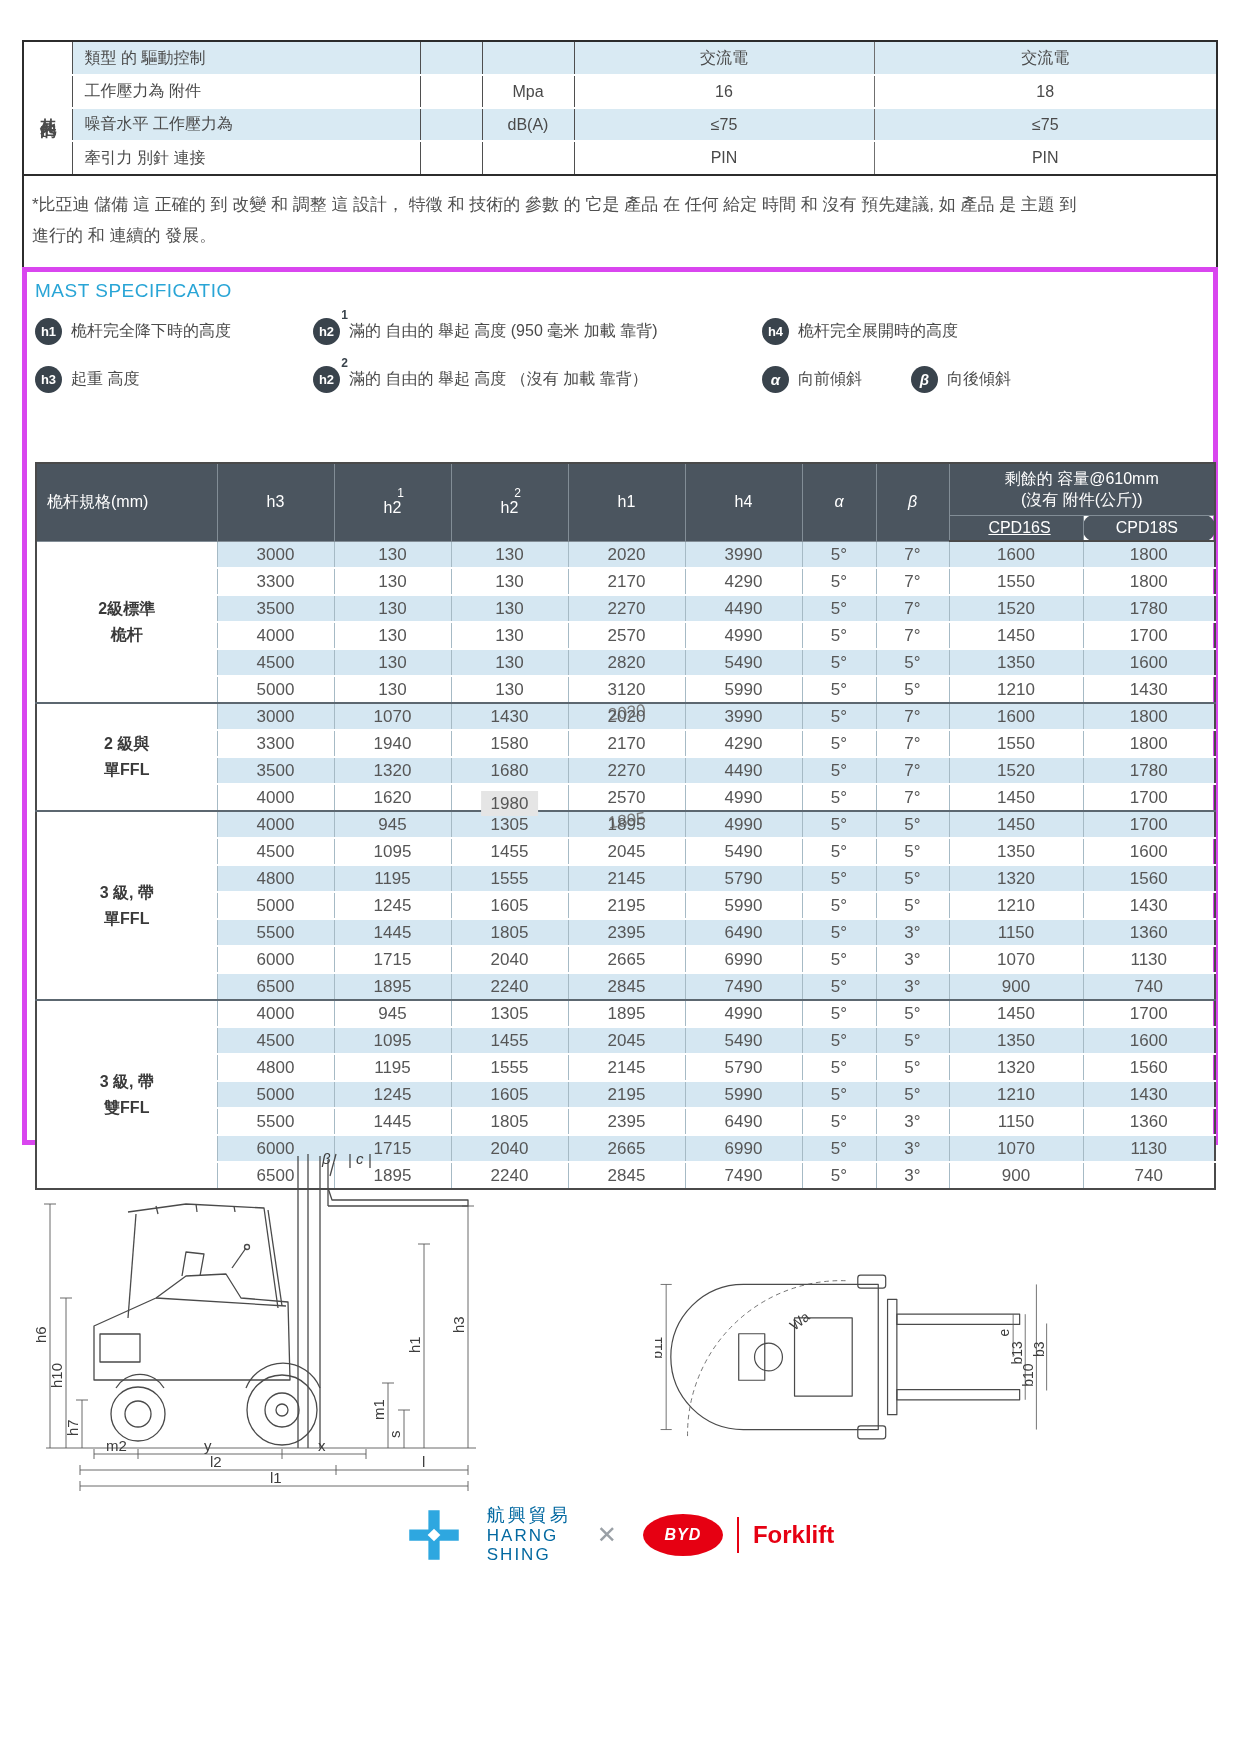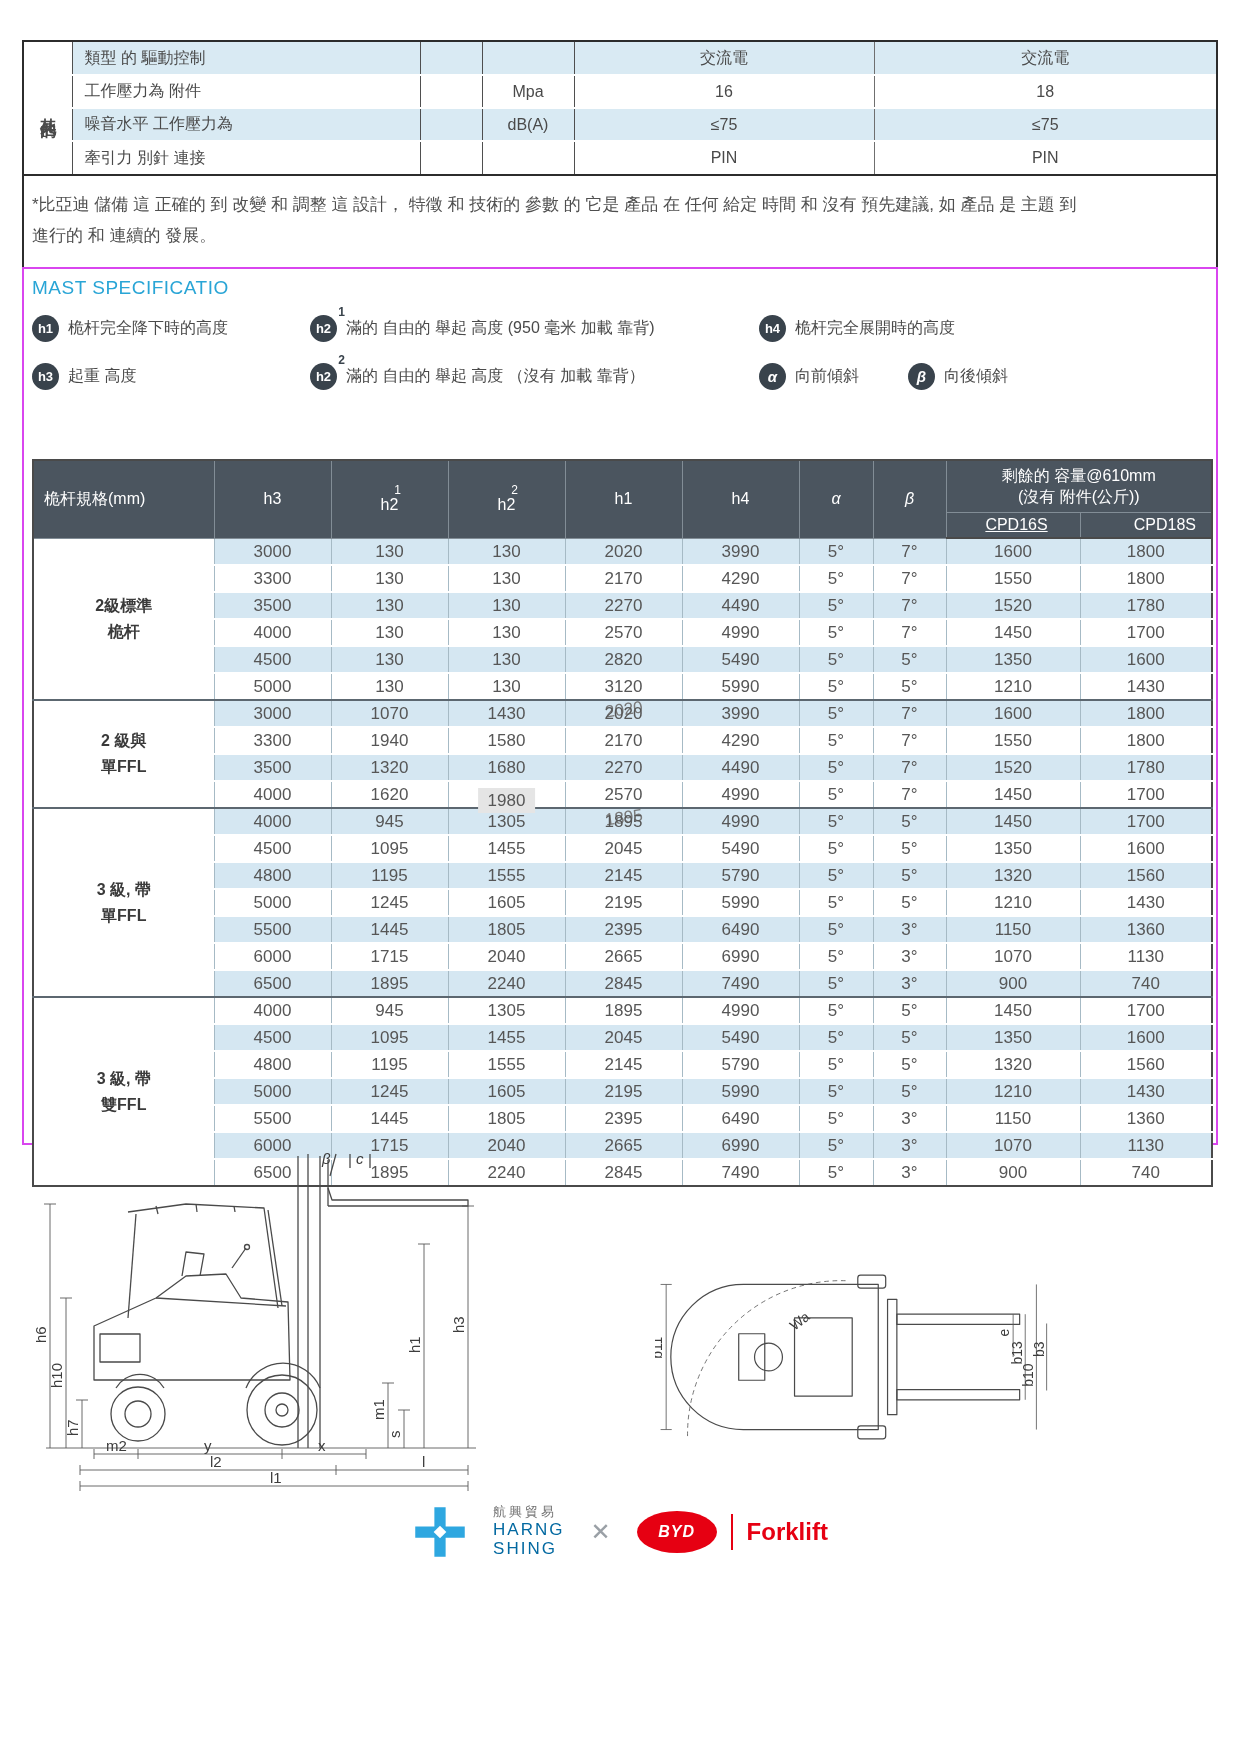--- a/index.html
+++ b/index.html
@@ -22,21 +22,21 @@
   }
   .c-label { width:348px; text-align:left; padding-left:12px; border-right:1px solid #4f4f4f; }
   .c-blank { width:62px; border-right:1px solid #4f4f4f; }
   .c-unit  { width:92px; text-align:center; border-right:1px solid #4f4f4f; }
   .c-val1  { width:300px; text-align:center; border-right:1px solid #6f6f6f; }
   .c-val2  { text-align:center; }
 
   .disclaimer { border-top:2px solid #2c2c2c; padding:14px 8px 16px 8px; font-size:17px; line-height:1.8; color:#4f4f4f; }
 
   
-  .mast-box { position:absolute; left:22px; top:267px; width:1196px; height:878px; border:2px solid #d946ef; background:#fff; }
+  .mast-box { position:absolute; left:22px; top:267px; width:1196px; height:878px; border:5px solid #d946ef; background:#fff; }
   .mast-title { position:absolute; left:8px; top:8px; font-size:19px; color:#29a5d6; letter-spacing:.5px; }
 
   .legend-item { position:absolute; display:flex; align-items:center; gap:9px; font-size:16px; color:#4a4a4a; white-space:nowrap; }
   .badge {
     width:27px; height:27px; border-radius:50%; background:#39434c; color:#fff;
     display:flex; align-items:center; justify-content:center;
     font-size:13px; font-weight:700; position:relative; flex:none;
   }
   .badge.greek { font-style:italic; font-size:15px; }
   .badge sup { position:absolute; top:-10px; right:-8px; color:#39434c; font-size:12px; font-weight:700; }
@@ -47,21 +47,21 @@
     border:1px solid #828d96; vertical-align:middle;
   }
   .mast-table thead tr:first-child { height:52px; }
   .mast-table thead tr:last-child { height:26px; }
   .mast-table thead tr:last-child th { border-bottom:2px solid #4a4a4a; }
   th.mast-col { text-align:left; padding-left:10px; font-size:17px; font-weight:700; }
   th .supline { font-size:12px; line-height:11px; text-indent:16px; }
   th.greek { font-style:italic; font-size:17px; }
   th.capth { font-size:15.5px; line-height:1.35; border-bottom:1px dashed #cdd4d9; }
   th.cpd16 { text-align:center; padding-left:8px; font-size:15px;text-decoration:underline; }
-  th.cpd18 { text-align:right; padding-right:15px; font-size:15px; }
+  th.cpd18 { text-align:right; padding-right:36px; font-size:15px;border-radius:11px; }
 
   .mast-table tbody td {
     text-align:center; font-size:17px; height:25px; line-height:25px; padding:0;
     color:#565656; border-left:1px solid #a6bac5; border-right:1px solid #a6bac5;
   }
   .mast-table tbody tr.lb { background:#d5e7f2; }
   .mast-table tbody tr:not(.gsep):not(:first-child) td { border-top:2px solid #fff; }
   .mast-table tbody tr.gsep td { border-top:2px solid #5c6770; }
   .mast-table td.glabel { background:#fff; font-weight:700; color:#3a3a3a; font-size:16px; vertical-align:middle; }
   .mast-table td.glabel div { line-height:26px; }
@@ -77,21 +77,21 @@
   .drawing { position:absolute; }
   .drawing .art { stroke:#4a4a4a; stroke-width:1.3; fill:none; stroke-linejoin:round; }
   .drawing .dim { stroke:#5a5a5a; stroke-width:0.9; fill:none; }
   .drawing .dlabel { font-size:15px; fill:#3d3d3d; font-family:"Liberation Sans","DejaVu Sans",sans-serif; }
   .drawing .i { font-style:italic; }
 
   
   .footer { position:absolute; left:0; right:0; top:1505px; display:flex; align-items:center; justify-content:center; gap:26px; }
   .hs-logo { width:54px; height:54px; }
   .hs-text { display:flex; flex-direction:column; line-height:1.15; }
-  .hs-cn { font-size:13px; color:#737373; letter-spacing:3px; }
+  .hs-cn { font-size:18px; color:#0369a1; letter-spacing:3px; }
   .hs-en { font-size:17px; font-weight:400; color:#0369a1; letter-spacing:2px; }
   .times { font-size:24px; color:#9aa0a6; }
   .byd-badge {
     width:80px; height:42px; border-radius:50%; background:#e60012;
     display:flex; align-items:center; justify-content:center;
   }
   .byd-badge span { color:#fff; font-weight:700; font-style:italic; font-size:16px; letter-spacing:1px; }
   .byd-divider { width:2px; height:36px; background:#e60012; margin:0 -12px; }
   .byd-sub { color:#e60012; font-weight:700; font-size:24px; }
 </style>

